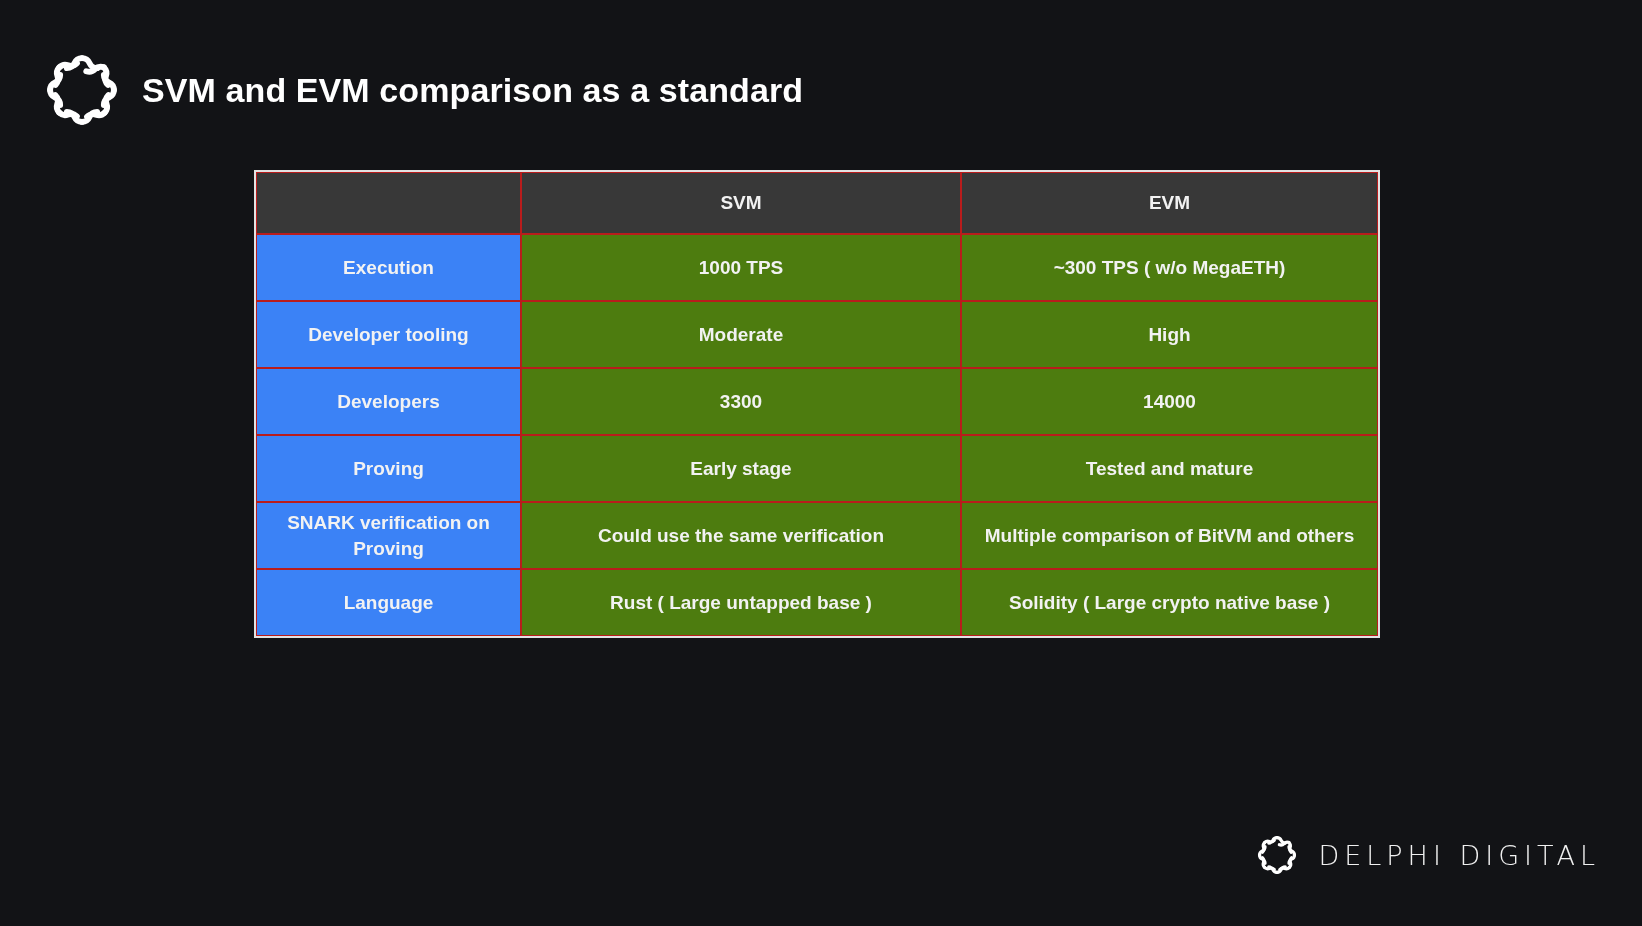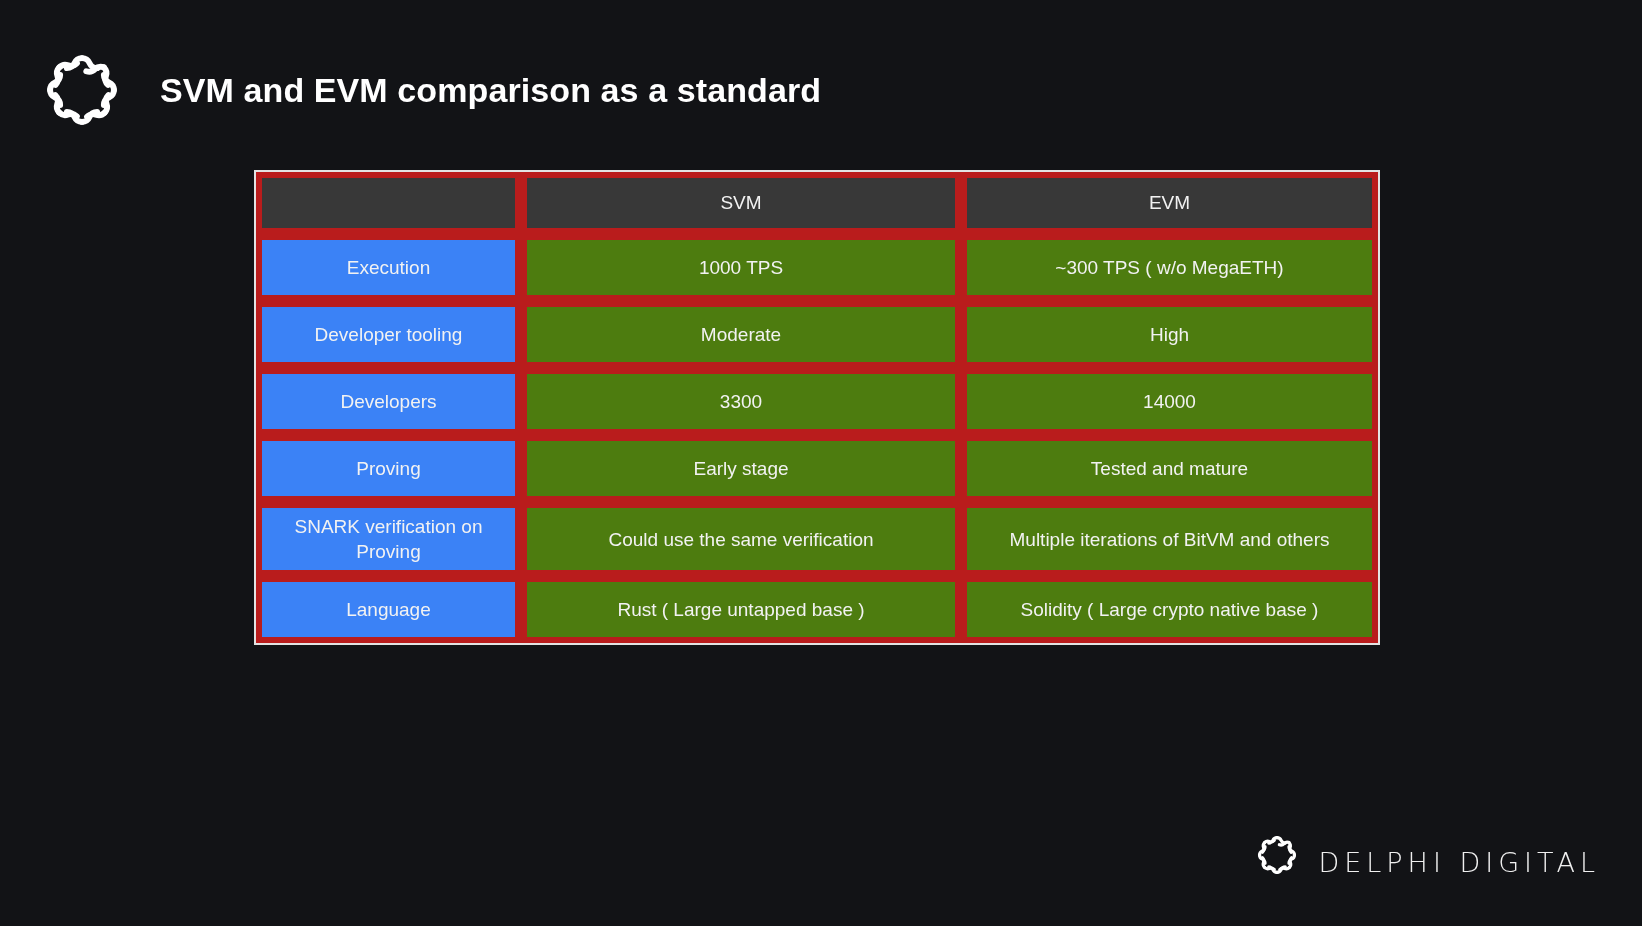--- a/index.html
+++ b/index.html
@@ -17,21 +17,21 @@
     position:relative;
   }
 
   
   .slide-header {
     position:absolute;
     left:40px;
     top:48px;
     display:flex;
     align-items:center;
-    gap:36px;
+    gap:18px;
   }
 
   .brand-logo-mark { width:84px; height:84px; display:block; flex:none; }
 
   .slide-title {
     font-size:34px;
     font-weight:bold;
     letter-spacing:0.1px;
     color:#ffffff;
     white-space:nowrap;
@@ -49,24 +49,24 @@
     background:#d8d8d8;
     border:2px solid #e3e3e3;
   }
 
   .comparison-table col.col-label { width:265px; }
   .comparison-table col.col-svm   { width:440px; }
   .comparison-table col.col-evm   { width:417px; }
 
   .comparison-table td,
   .comparison-table th {
-    border:6px solid #b91c1c;
+    border:1px solid #b91c1c;
     text-align:center;
     vertical-align:middle;
-    font-weight:normal;
+    font-weight:bold;
     color:#f2f2f2;
     font-size:19px;
     line-height:1.32;
     padding:6px 1px;
     height:67px;
   }
 
   
   .table-head th { background:#383838; height:62px; font-size:19px; }
   .table-head th.head-blank { background:#383838; }
@@ -74,21 +74,21 @@
   
   .row-label { background:#3b82f6; }
   .cell-value { background:#4d7c0f; }
 
   
   .footer-brand {
     position:absolute;
     right:42px;
     bottom:48px;
     display:flex;
-    align-items:flex-end;
+    align-items:center;
     gap:18px;
   }
 
   .footer-logo-mark { width:46px; height:46px; display:block; flex:none; }
 
   .footer-wordmark {
     font-size:27px;
     letter-spacing:5px;
     color:#f0f0f0;
     font-family:"DejaVu Sans", sans-serif;
@@ -155,21 +155,21 @@
       <td class="cell-value">14000</td>
     </tr>
     <tr>
       <td class="row-label">Proving</td>
       <td class="cell-value">Early stage</td>
       <td class="cell-value">Tested and mature</td>
     </tr>
     <tr>
       <td class="row-label">SNARK verification on Proving</td>
       <td class="cell-value">Could use the same verification</td>
-      <td class="cell-value">Multiple iterations of BitVM and others</td>
+      <td class="cell-value">Multiple comparison of BitVM and others</td>
     </tr>
     <tr>
       <td class="row-label">Language</td>
       <td class="cell-value">Rust ( Large untapped base )</td>
       <td class="cell-value">Solidity ( Large crypto native base )</td>
     </tr>
   </tbody>
 </table>
 
 <div class="footer-brand">

